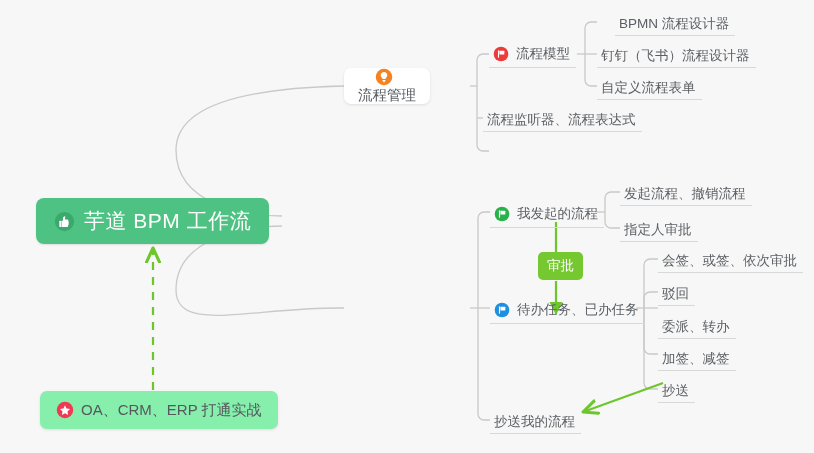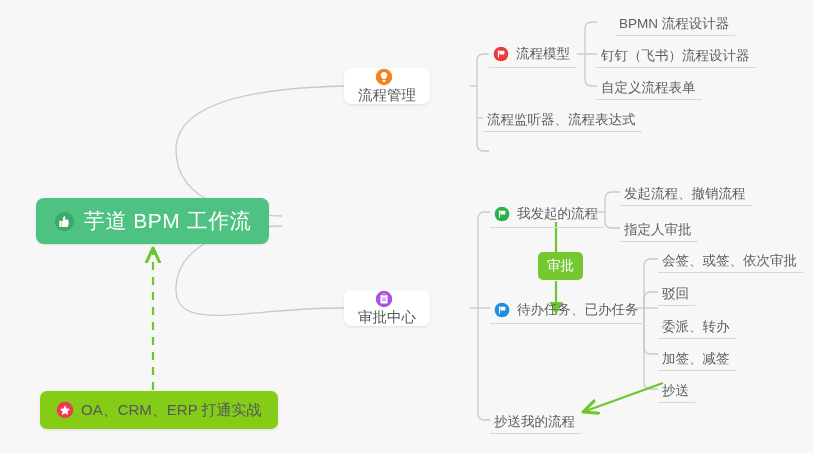--- a/index.html
+++ b/index.html
@@ -63,21 +63,21 @@
     box-shadow: 0 1px 3px rgba(0,0,0,0.10);
     flex-direction: column;
   }
   .node-card .label {
     color: #555a5e;
     font-size: 14.5px;
   }
 
   
   .node-callout {
-    background: #84cc16;
+    background: #86efac;
     border-radius: 7px;
     padding: 0 16px;
     height: 38px;
     box-shadow: 0 1px 3px rgba(0,0,0,0.10);
   }
   .node-callout .label {
     color: #55585c;
     font-size: 15px;
   }
 
@@ -227,33 +227,20 @@
     <span class="label">钉钉（飞书）流程设计器</span>
   </div>
   <div class="node node-text" style="left:597px; top:72px;">
     <span class="label">自定义流程表单</span>
   </div>
 
   <div class="node node-text" style="left:483px; top:104px;">
     <span class="label">流程监听器、流程表达式</span>
   </div>
 
-  <div class="node node-card" style="left:344px; top:290px;">
-    <span class="icon icon-18">
-      <svg viewBox="0 0 24 24" width="18" height="18">
-        <circle cx="12" cy="12" r="11" fill="#a855e0"></circle>
-        <rect x="7.2" y="6.6" width="9.6" height="11.4" rx="1.3" fill="#ffffff"></rect>
-        <rect x="9.6" y="4.9" width="4.8" height="2.8" rx="1" fill="#ffffff"></rect>
-        <rect x="9.6" y="5.6" width="4.8" height="1.6" rx="0.6" fill="#a855e0"></rect>
-        <rect x="9.2" y="10.2" width="5.6" height="1.2" rx="0.5" fill="#a855e0"></rect>
-        <rect x="9.2" y="13" width="5.6" height="1.2" rx="0.5" fill="#a855e0"></rect>
-      </svg>
-    </span>
-    <span class="label">审批中心</span>
-  </div>
 
   <div class="node node-text with-icon" style="left:490px; top:200px;">
     <span class="icon icon-16">
       <svg viewBox="0 0 24 24" width="16" height="16">
         <circle cx="12" cy="12" r="11" fill="#2ab24a"></circle>
         <rect x="7.4" y="6.3" width="1.7" height="11.4" rx="0.7" fill="#ffffff"></rect>
         <path d="M9.6 7.1h6.6c.5 0 .8.3.8.8v4.2c0 .5-.3.8-.8.8H9.6z" fill="#ffffff"></path>
       </svg>
     </span>
     <span class="label">我发起的流程</span>

